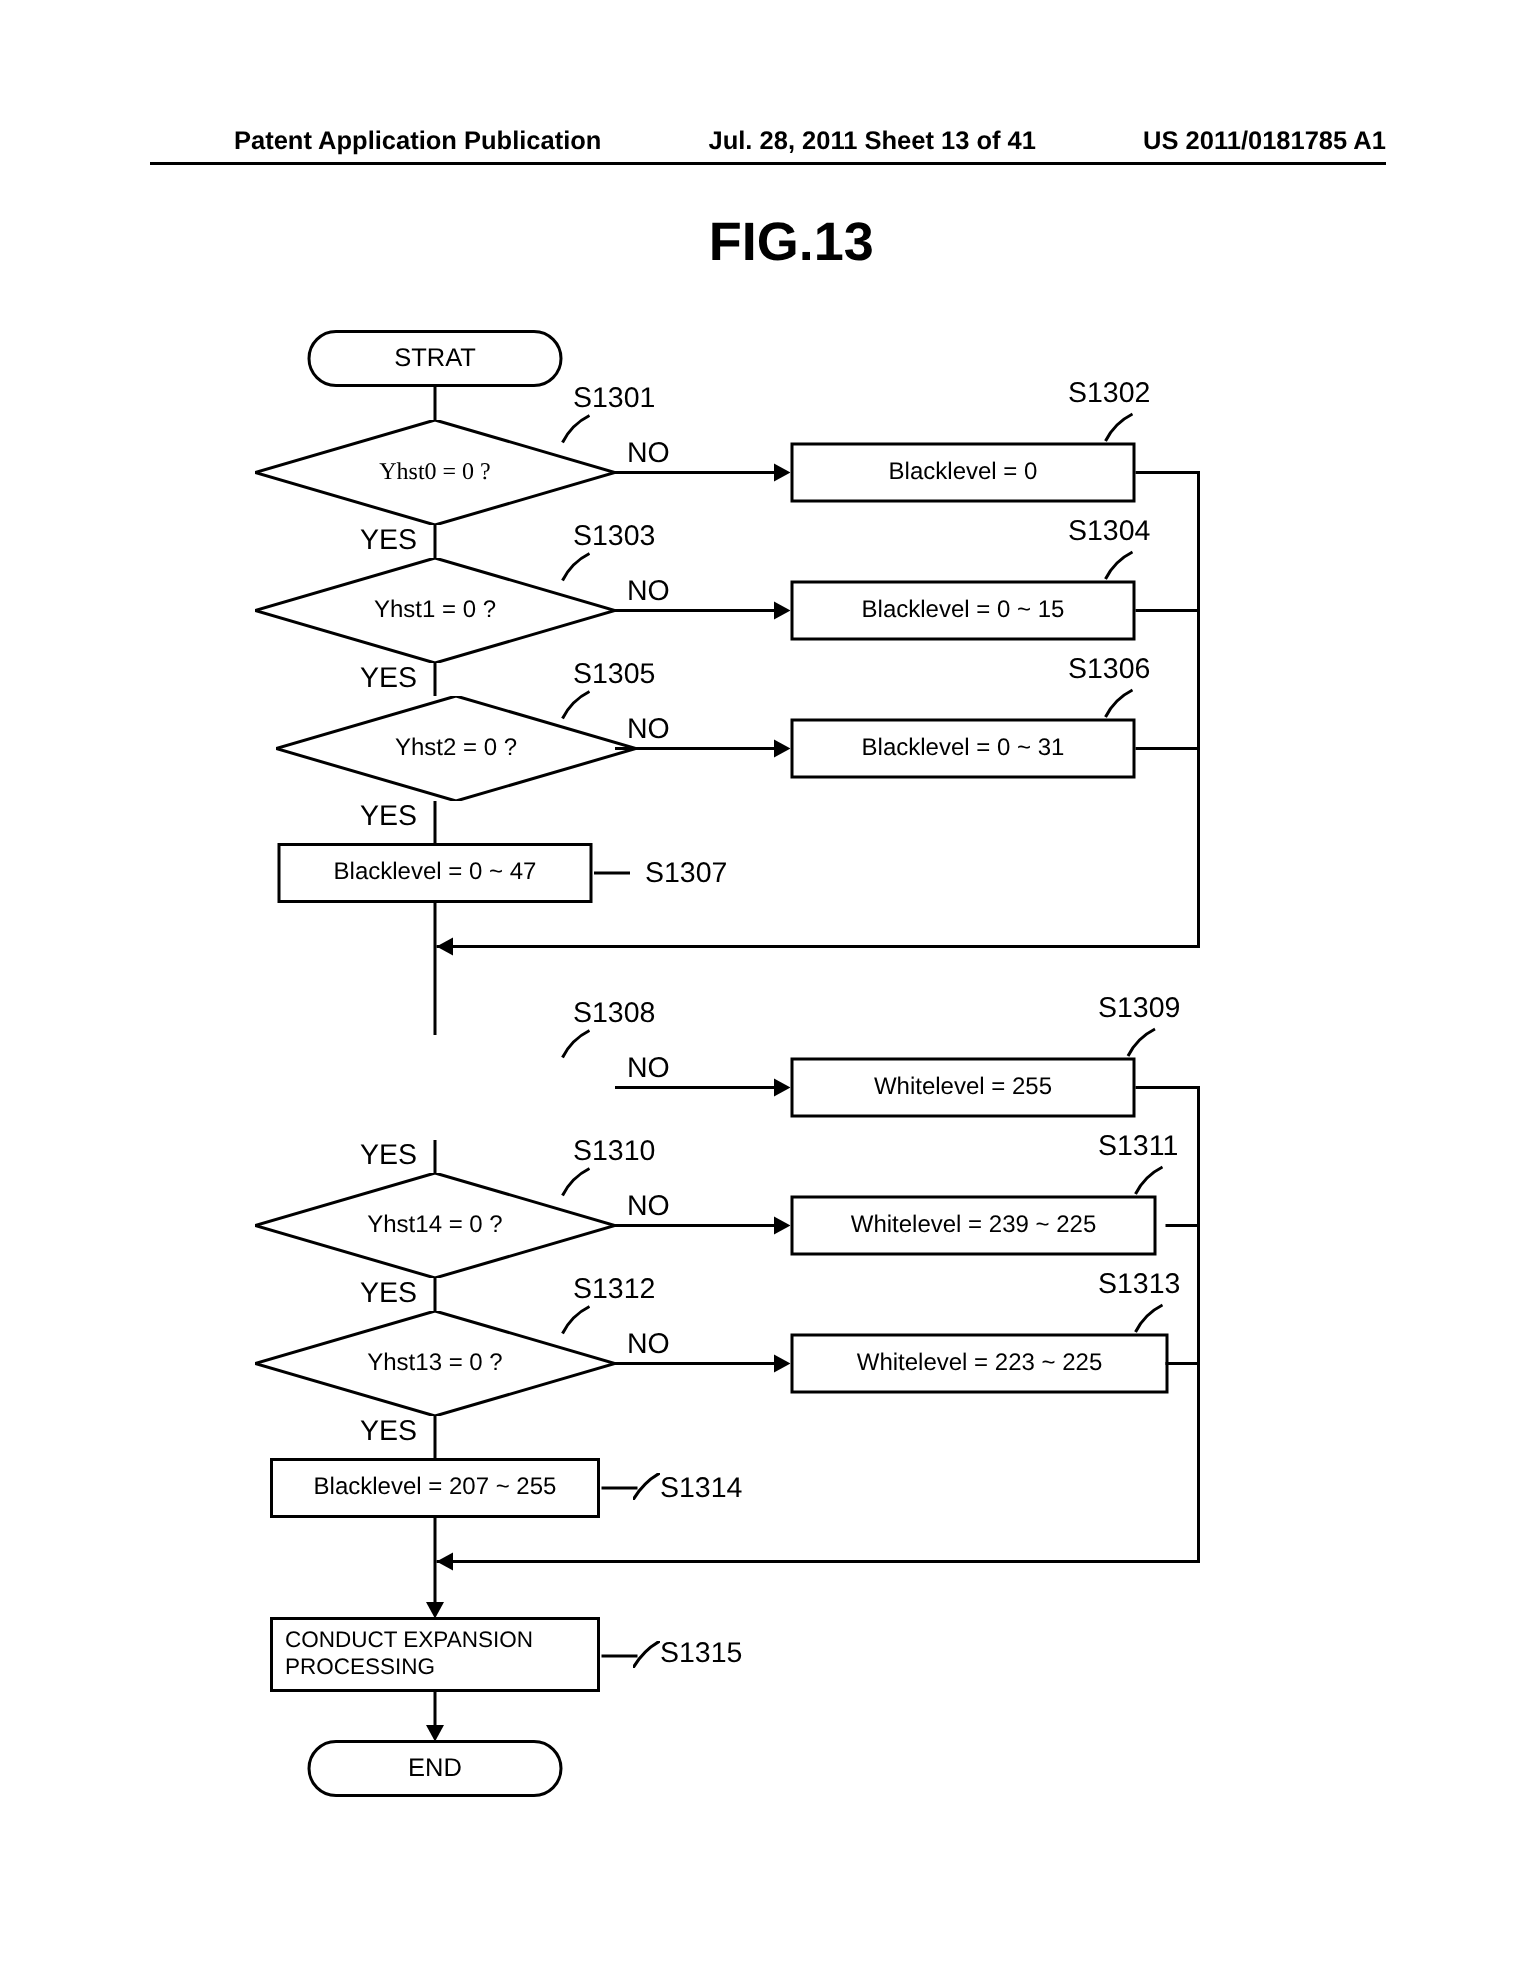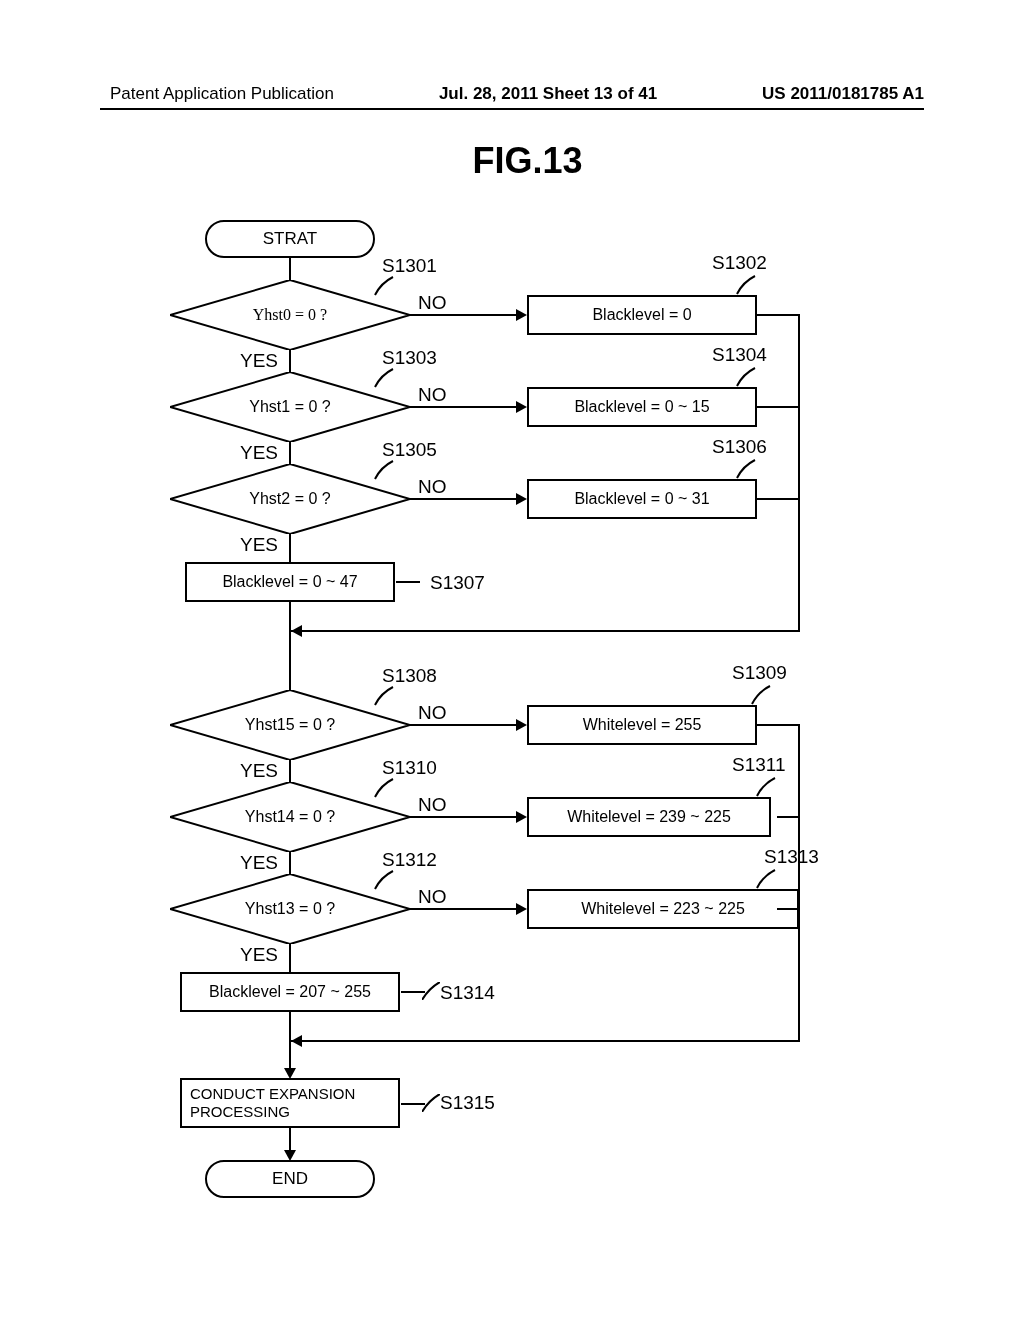--- a/index.html
+++ b/index.html
@@ -19,21 +19,21 @@
   }
   .header {
     position: absolute;
     top: 84px;
     left: 0; right: 0;
     display: flex;
     justify-content: space-between;
     padding: 0 100px 0 110px;
     font-size: 17px;
   }
-  .header .left { font-weight: normal; }
+  .header .left { font-weight: bold; margin-left: 46px; }
   .header .center { font-weight: bold; }
   .header .right { font-weight: bold; }
   .hr {
     position: absolute;
     top: 108px;
     left: 100px; right: 100px;
     height: 2px;
     background: #000;
   }
   .figtitle {
@@ -197,21 +197,21 @@
     </div>
     <div class="reflbl" style="left:612px; top:134px;">S1304</div>
     <div class="tick" style="left:635px; top:156px;">
         <svg viewBox="0 0 22 22">
           <path d="M2 20 Q8 8 20 2" fill="none" stroke="#000" stroke-width="2"></path>
         </svg>
       </div>
     <div class="vline" style="left:189px; top:232px; height:22px;"></div>
     <div class="lbl" style="left:140px; top:232px;">YES</div>
 
-    <div class="diamond" style="left:70px; top:254px;">
+    <div class="diamond" style="left:84px; top:254px;">
       <svg viewBox="0 0 240 70">
           <polygon points="120,0 240,35 120,70 0,35" fill="#fff" stroke="#000" stroke-width="2"></polygon>
         </svg>
       <div class="dt">Yhst2 = 0 ?</div>
     </div>
     <div class="reflbl" style="left:282px; top:229px;">S1305</div>
     <div class="tick" style="left:273px; top:249px;">
         <svg viewBox="0 0 22 22">
           <path d="M2 20 Q8 8 20 2" fill="none" stroke="#000" stroke-width="2"></path>
         </svg>
@@ -240,26 +240,20 @@
     <div class="hline" style="left:657px; top:104px; width:43px;"></div>
     <div class="hline" style="left:657px; top:196px; width:43px;"></div>
     <div class="hline" style="left:657px; top:288px; width:43px;"></div>
     <div class="vline" style="left:698px; top:104px; height:316px;"></div>
 
     <div class="vline" style="left:189px; top:392px; height:28px;"></div>
     <div class="hline" style="left:191px; top:420px; width:509px;"></div>
     <div class="arrow-left" style="left:191px; top:415px;"></div>
     <div class="vline" style="left:189px; top:420px; height:60px;"></div>
 
-    <div class="diamond" style="left:70px; top:480px;">
-      <svg viewBox="0 0 240 70">
-          <polygon points="120,0 240,35 120,70 0,35" fill="#fff" stroke="#000" stroke-width="2"></polygon>
-        </svg>
-      <div class="dt">Yhst15 = 0 ?</div>
-    </div>
     <div class="reflbl" style="left:282px; top:455px;">S1308</div>
     <div class="tick" style="left:273px; top:475px;">
         <svg viewBox="0 0 22 22">
           <path d="M2 20 Q8 8 20 2" fill="none" stroke="#000" stroke-width="2"></path>
         </svg>
       </div>
     <div class="lbl" style="left:318px; top:492px;">NO</div>
     <div class="hline" style="left:310px; top:514px; width:108px;"></div>
     <div class="arrow-right" style="left:416px; top:509px;"></div>
     <div class="process" style="left:427px; top:495px; width:230px; height:40px;">
@@ -309,24 +303,24 @@
     </div>
     <div class="reflbl" style="left:282px; top:639px;">S1312</div>
     <div class="tick" style="left:273px; top:659px;">
         <svg viewBox="0 0 22 22">
           <path d="M2 20 Q8 8 20 2" fill="none" stroke="#000" stroke-width="2"></path>
         </svg>
       </div>
     <div class="lbl" style="left:318px; top:676px;">NO</div>
     <div class="hline" style="left:310px; top:698px; width:108px;"></div>
     <div class="arrow-right" style="left:416px; top:693px;"></div>
-    <div class="process" style="left:427px; top:679px; width:272px; height:40px;">
+    <div class="process" style="left:427px; top:679px; width:252px; height:40px;">
       <span>Whitelevel = 223 ~ 225</span>
     </div>
-    <div class="reflbl" style="left:632px; top:636px;margin-left:32px;">S1313</div>
+    <div class="reflbl" style="left:632px; top:636px;">S1313</div>
     <div class="tick" style="left:655px; top:658px;">
         <svg viewBox="0 0 22 22">
           <path d="M2 20 Q8 8 20 2" fill="none" stroke="#000" stroke-width="2"></path>
         </svg>
       </div>
     <div class="vline" style="left:189px; top:734px; height:28px;"></div>
     <div class="lbl" style="left:140px; top:734px;">YES</div>
 
     <div class="process" style="left:80px; top:762px; width:220px; height:40px;text-align:center;">
       <span>Blacklevel = 207 ~ 255</span>

